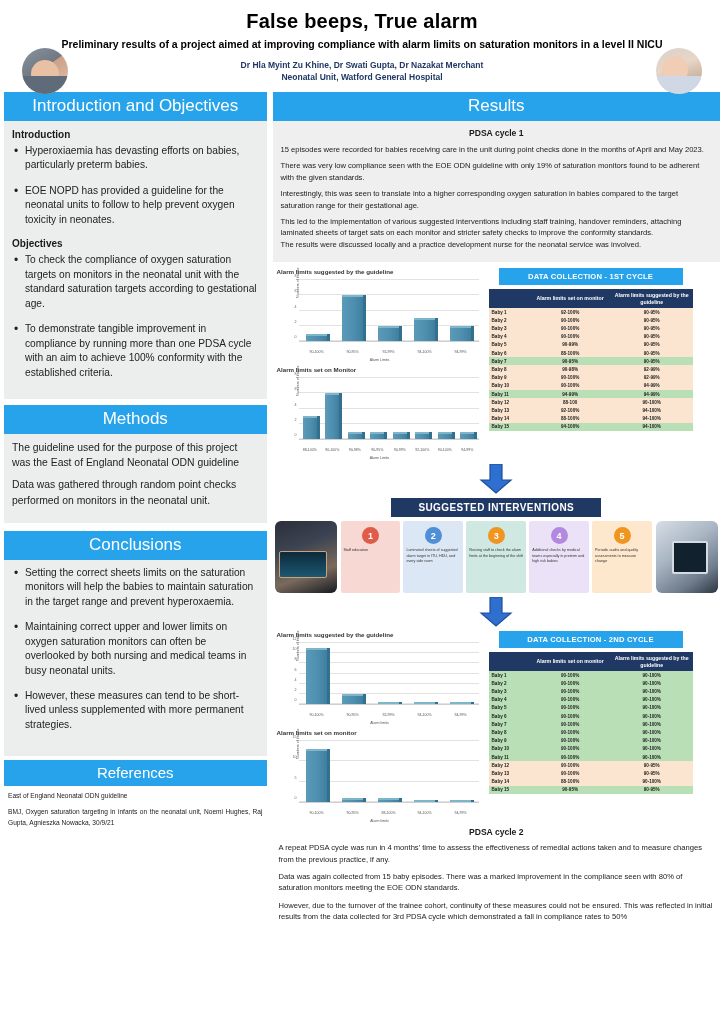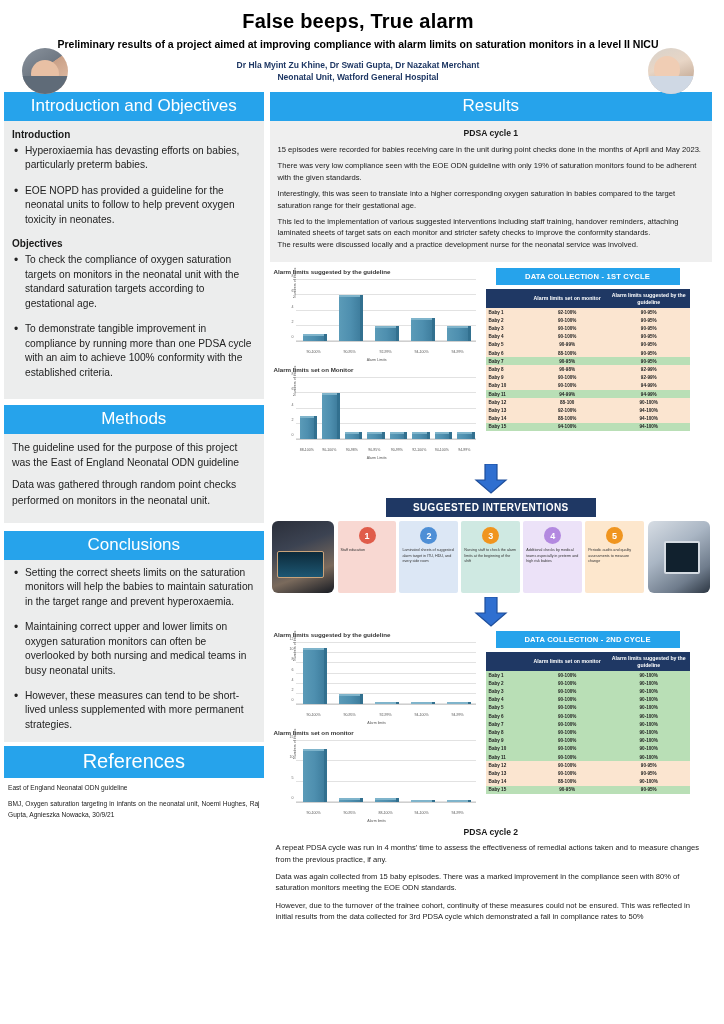--- a/index.html
+++ b/index.html
@@ -3,21 +3,21 @@
 <meta charset="utf-8">
 <style>
   * { box-sizing: border-box; margin: 0; padding: 0; }
   html, body {
     width: 724px; height: 1024px;
     background: #ffffff;
     font-family: "Liberation Sans", sans-serif;
     color: #1a1a1a;
     overflow: hidden;
   }
-  .poster { position: relative; width: 724px; height: 1024px; padding: 6px 12px 0 4px; }
+  .poster { position: relative; width: 724px; height: 1024px; padding: 6px 4px 0 4px; }
 
   
   .header { text-align: center; position: relative; height: 82px; }
   .poster-title { font-size: 20px; font-weight: bold; letter-spacing: .2px; margin-top: 4px; color:#000; }
   .poster-subtitle { font-size: 10.5px; font-weight: bold; margin-top: 5px; color:#000; }
   .authors { font-size: 8.5px; font-weight: bold; color: #1f3864; margin-top: 9px; line-height: 1.45; }
   .avatar { position: absolute; width: 46px; height: 46px; border-radius: 50%; overflow: hidden; top: 38px; }
   .avatar.left { left: 18px; background: linear-gradient(145deg,#8b949e 0%, #6f7883 45%, #caa188 46%, #e6c4ad 100%); }
   .avatar.right { right: 18px; background: linear-gradient(160deg,#d8d2cb 0%, #e8d6c6 40%, #cbb3a0 70%, #9fb0c3 100%); }
   .avatar .face { position:absolute; width:62%; height:62%; border-radius:50%; background:#e8c0a4; left:19%; top:26%; }
@@ -27,21 +27,21 @@
 
   
   .columns { display: flex; gap: 6px; align-items: flex-start; }
   .col-left { width: 264px; }
   .col-right { width: 450px; }
 
   .band {
     background: #26a3eb; color: #ffffff; text-align: center;
     font-size: 17px; padding: 4px 0 5px 0; font-weight: normal;
   }
-  .band.small { font-size: 20px; }
+  .band.small { font-size: 15px; }
   .panel { background: #eceded; padding: 6px 8px 8px 8px; }
 
   h4.sub { font-size: 10px; font-weight: bold; margin: 2px 0 4px 0; }
   ul.bullets { list-style: none; }
   ul.bullets li {
     position: relative; padding-left: 13px; font-size: 10.2px; line-height: 1.42;
     margin-bottom: 11px; color: #222;
   }
   ul.bullets li:before {
     content: "\2022"; position: absolute; left: 2px; top: -1px; font-size: 12px;
@@ -184,21 +184,21 @@
       <div class="panel" style="min-height:78px;">
         <p class="para">The guideline used for the purpose of this project was the East of England Neonatal ODN guideline</p>
         <p class="para">Data was gathered through random point checks performed on monitors in the neonatal unit.</p>
       </div>
 
       <div class="band" style="margin-top:8px;">Conclusions</div>
       <div class="panel">
         <ul class="bullets">
           <li>Setting the correct sheets limits on the saturation monitors will help the babies to maintain saturation in the target range and prevent hyperoxaemia.</li>
           <li>Maintaining correct upper and lower limits on oxygen saturation monitors can often be overlooked by both nursing and medical teams in busy neonatal units.</li>
-          <li style="margin-bottom:2px;">However, these measures can tend to be short-lived unless supplemented with more permanent strategies.</li>
+          <li style="margin-bottom:16px;">However, these measures can tend to be short-lived unless supplemented with more permanent strategies.</li>
         </ul>
       </div>
 
       <div class="band small" style="margin-top:4px;">References</div>
       <div class="references-body">
         <p>East of England Neonatal ODN guideline</p>
         <p>BMJ, Oxygen saturation targeting in infants on the neonatal unit, Noemi Hughes, Raj Gupta, Agnieszka Nowacka, 30/9/21</p>
       </div>
     </div>
 

